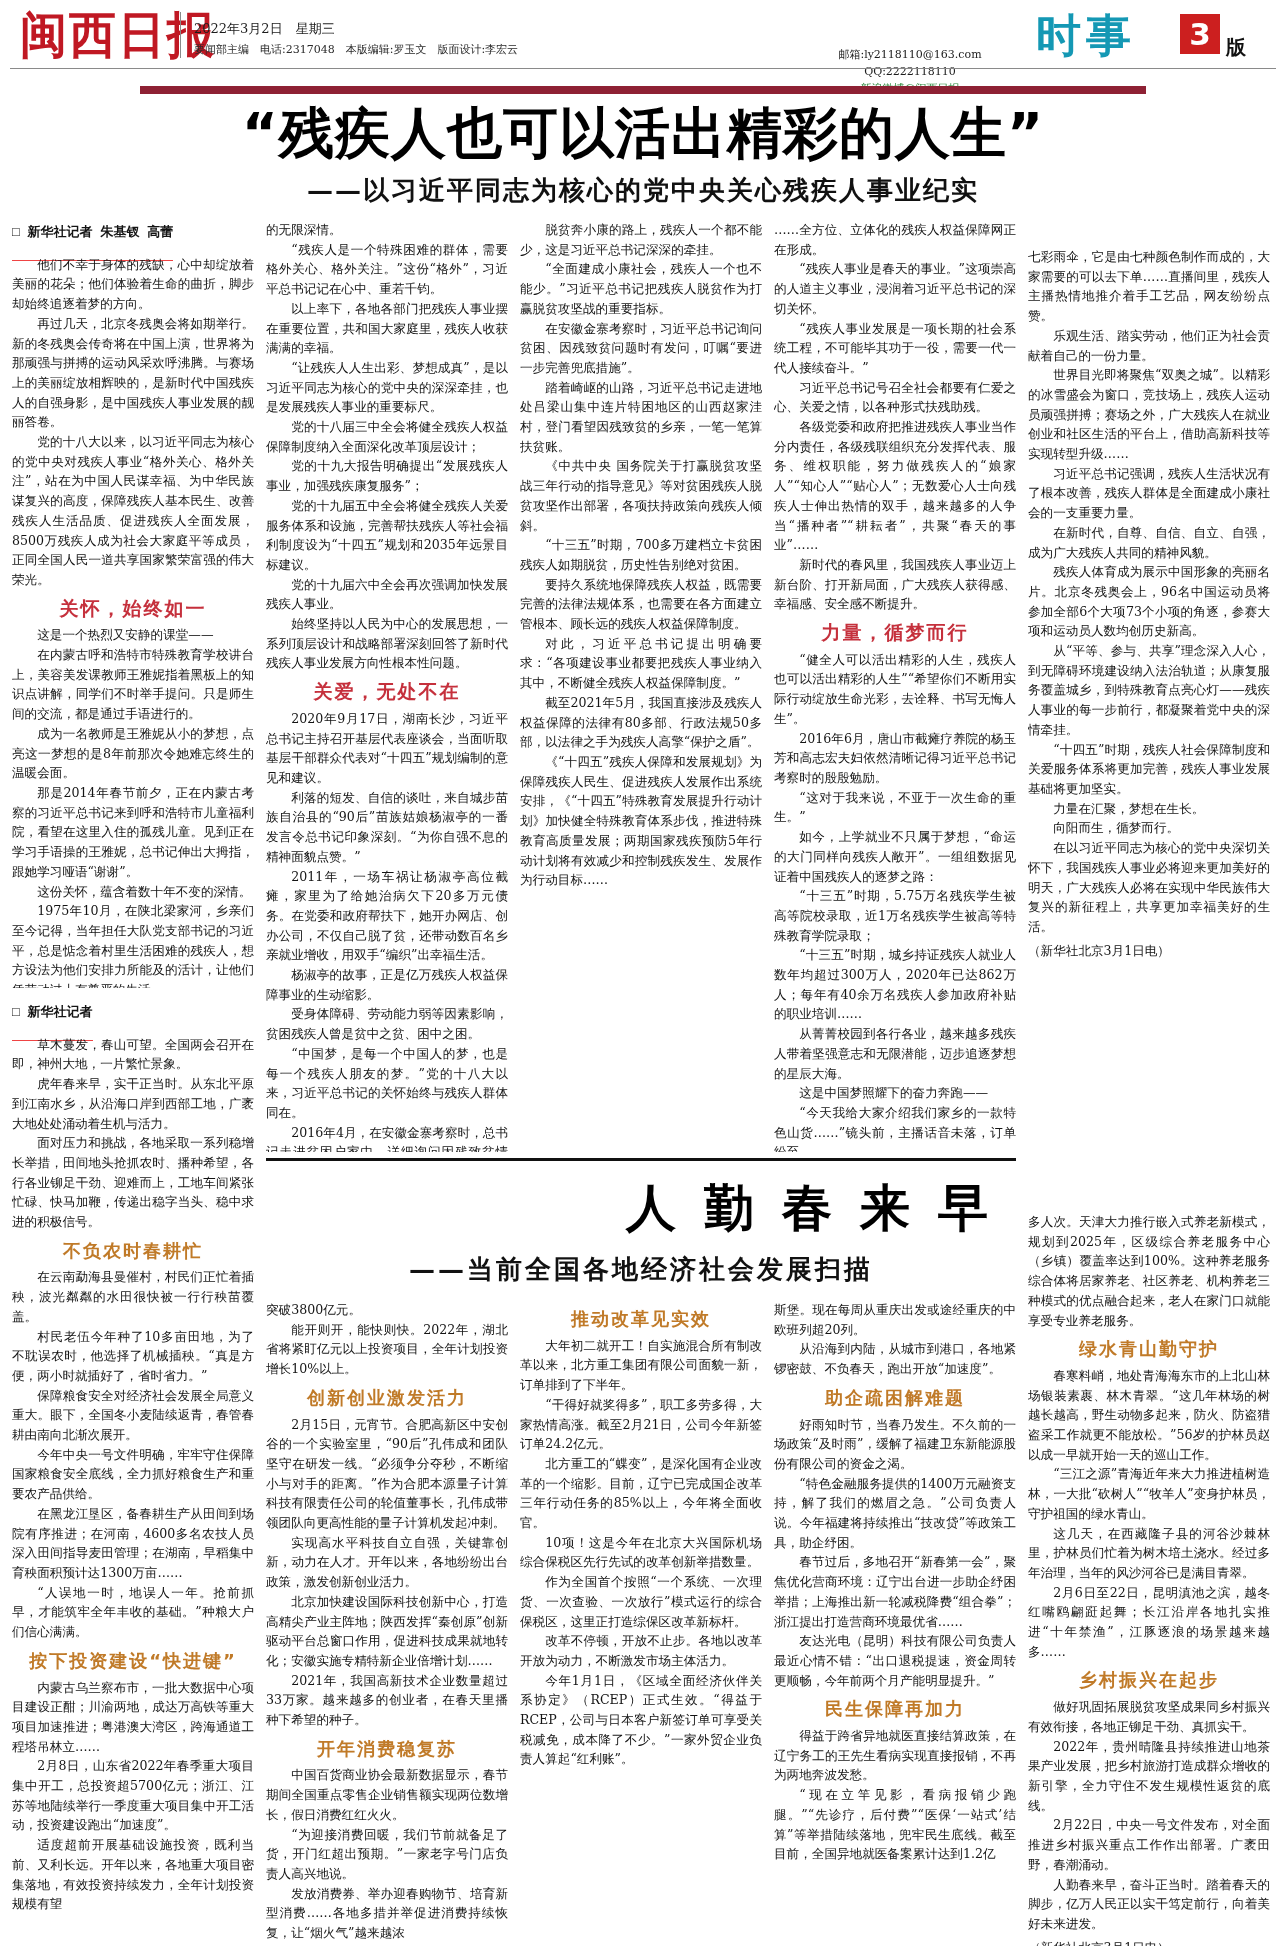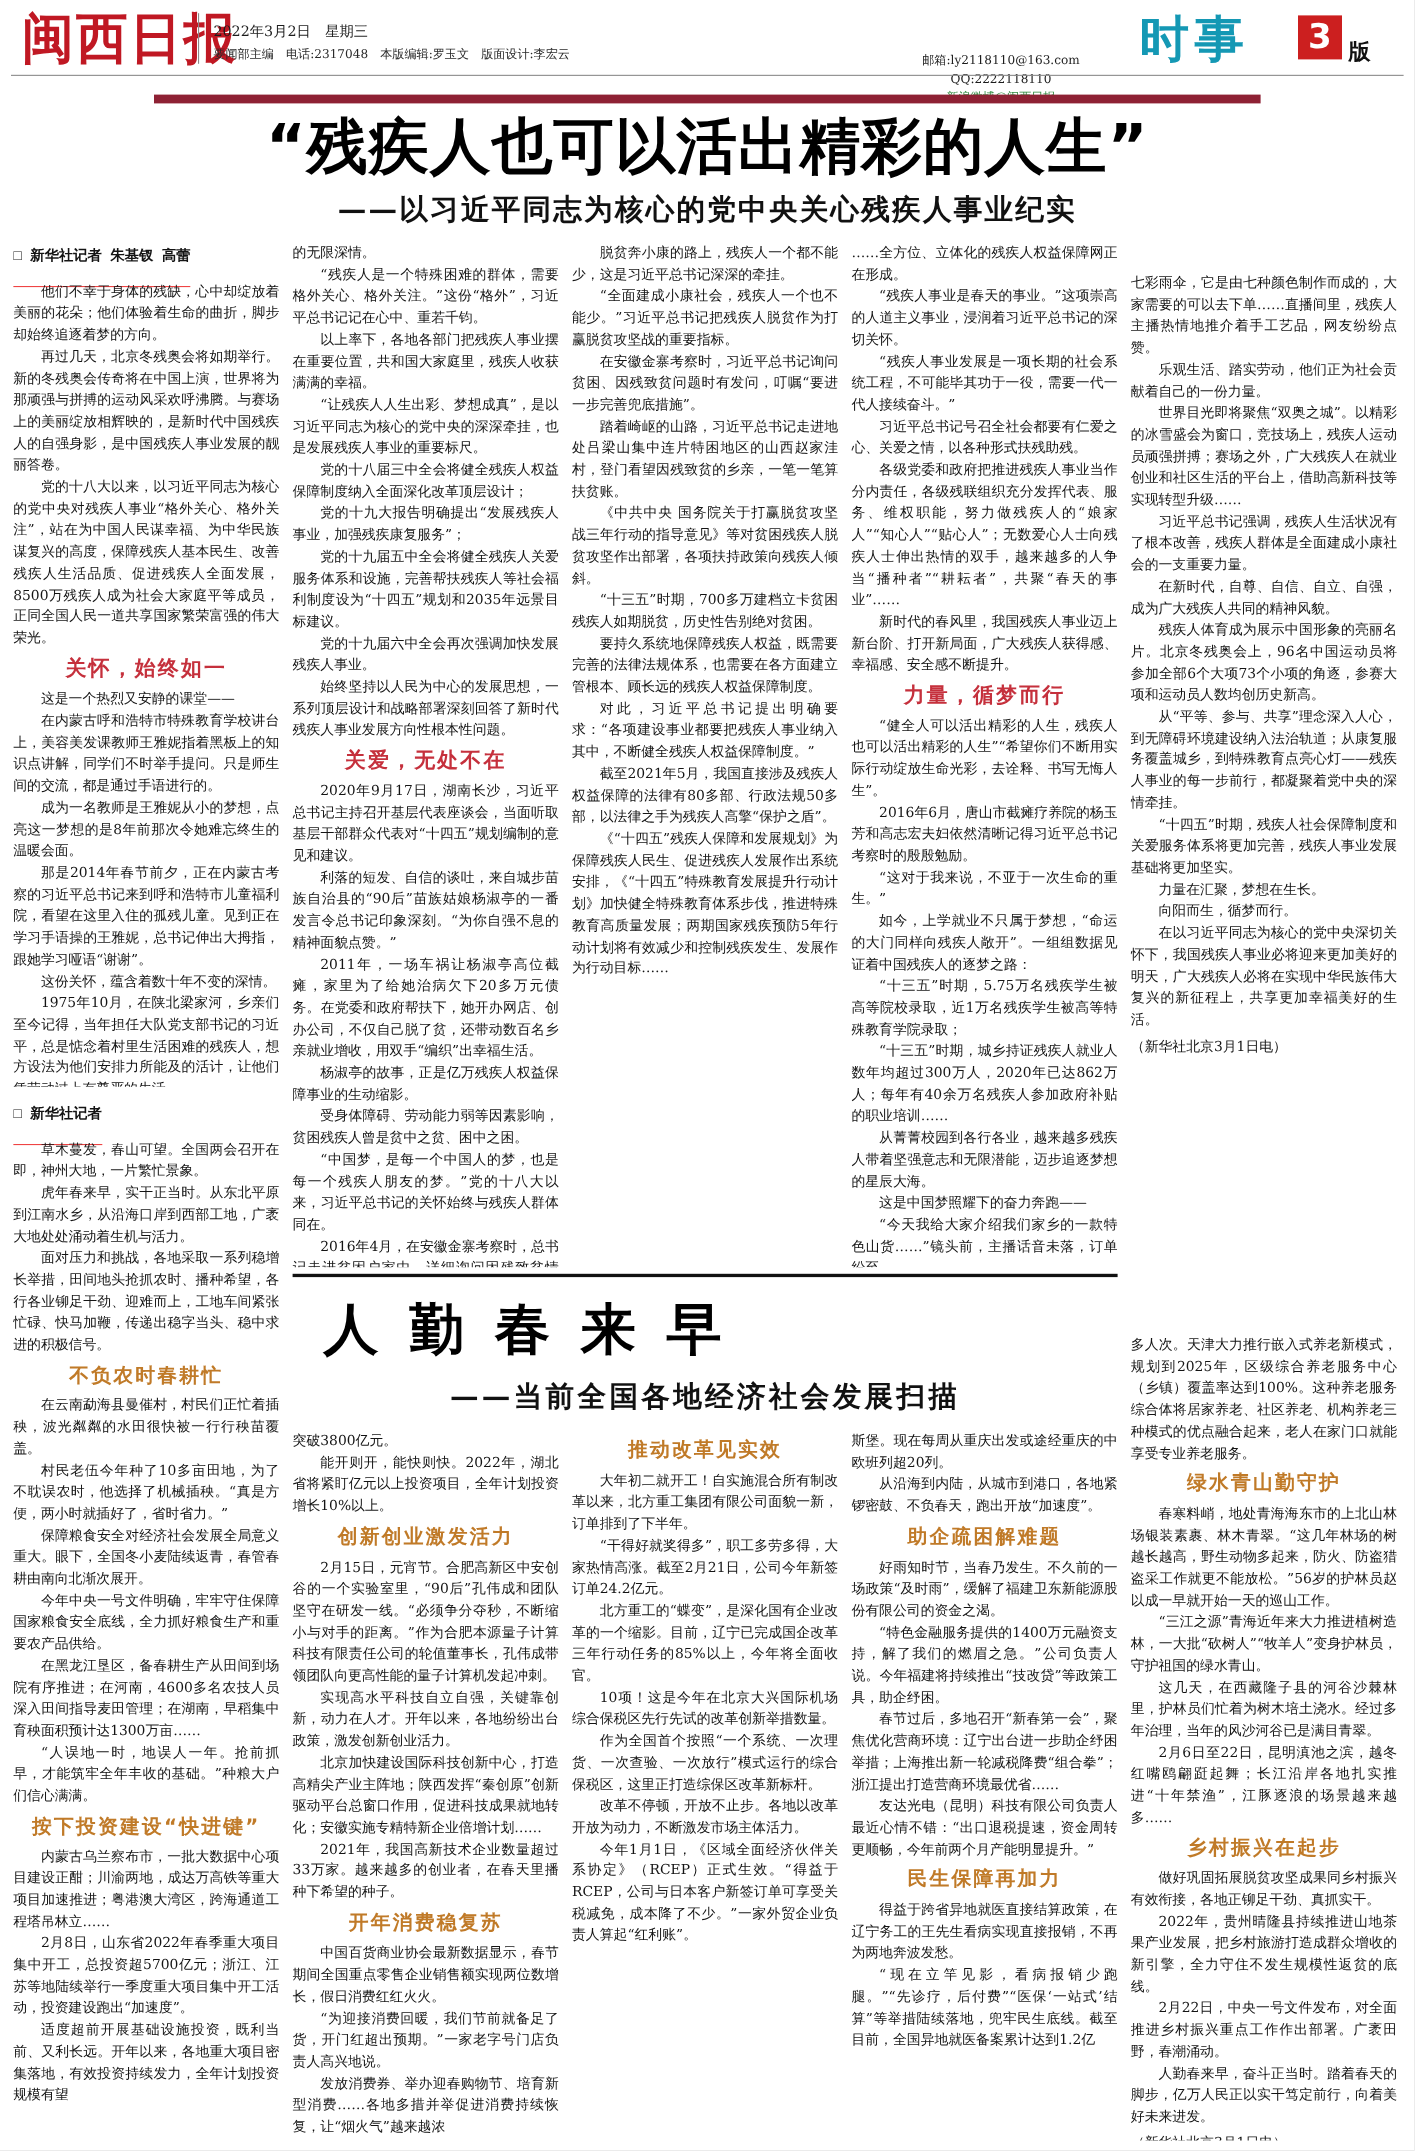--- a/index.html
+++ b/index.html
@@ -45,21 +45,21 @@
   .col p.endnote{text-align:left;text-indent:0;margin-top:4px;}
 
   .a1c1{left:12px;top:220px;width:242px;height:768px;}
   .a1c2{left:266px;top:220px;width:242px;height:932px;}
   .a1c3{left:520px;top:220px;width:242px;height:932px;}
   .a1c4{left:774px;top:220px;width:242px;height:932px;}
   .a1c5{left:1028px;top:220px;width:242px;height:932px;margin-top:27px;}
 
   
   .a2-head{position:absolute;left:266px;top:1158px;width:750px;border-top:3px solid #111;}
-  .a2-headline{margin:14px 0 0;text-align:left;font-size:50px;font-weight:900;color:#000;
+  .a2-headline{margin:14px 0 0;text-align:right;font-size:50px;font-weight:900;color:#000;
                letter-spacing:28px;padding-left:28px;
                font-family:"DejaVu Sans","Liberation Sans",sans-serif;}
   .a2-subtitle{margin:10px 0 0;text-align:center;font-size:26px;font-weight:bold;letter-spacing:3px;color:#111;}
   .a2c1{left:12px;top:1000px;width:242px;height:946px;}
   .a2c2{left:266px;top:1300px;width:242px;height:646px;}
   .a2c3{left:520px;top:1300px;width:242px;height:646px;}
   .a2c4{left:774px;top:1300px;width:242px;height:646px;}
   .a2c5{left:1028px;top:1212px;width:242px;height:734px;}
 </style>
 </head>

